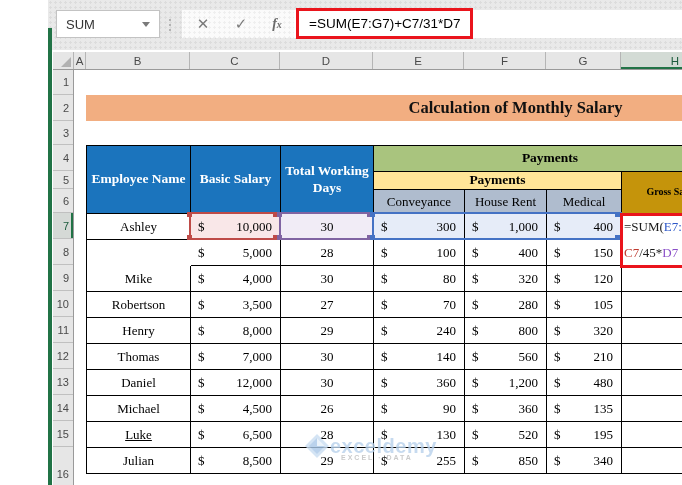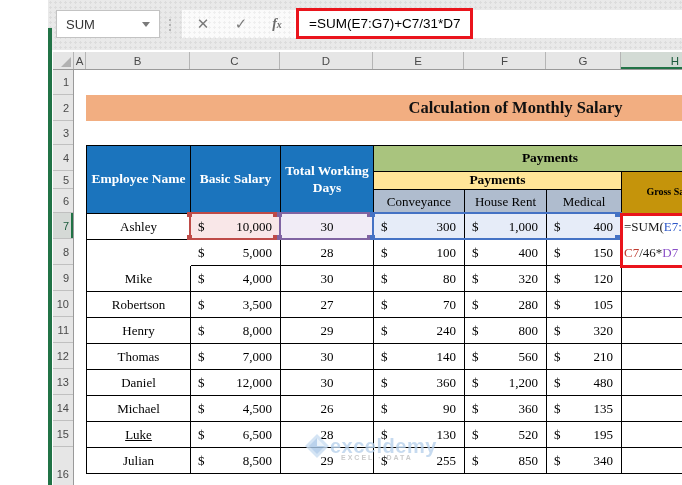--- a/index.html
+++ b/index.html
@@ -388,17 +388,17 @@
       <div class="hdl p" style="left: 229px; top: 235px;"></div>
       <div class="hdl p" style="left: 319px; top: 235px;"></div>
       <div class="hdl b" style="left: 322px; top: 212px;"></div>
       <div class="hdl b" style="left: 567px; top: 212px;"></div>
       <div class="hdl b" style="left: 322px; top: 235px;"></div>
       <div class="hdl b" style="left: 567px; top: 235px;"></div>
     </div>
 
   <div class="cellformula" id="cellformula">
       <div><span style="color: rgb(26, 26, 26); text-align: center;">=SUM(</span><span style="color: rgb(46, 88, 200);">E7:G7</span><span style="color: rgb(26, 26, 26);">)+</span></div>
-      <div><span style="color: rgb(191, 58, 48);">C7</span><span style="color: rgb(26, 26, 26);">/46*</span><span style="color: rgb(138, 79, 200);">D7</span></div>
+      <div><span style="color: rgb(191, 58, 48);">C7</span><span style="color: rgb(26, 26, 26);">/45*</span><span style="color: rgb(138, 79, 200);">D7</span></div>
     </div>
   <div class="ann-cell"></div>
 
 </div>
 
 </body></html>

